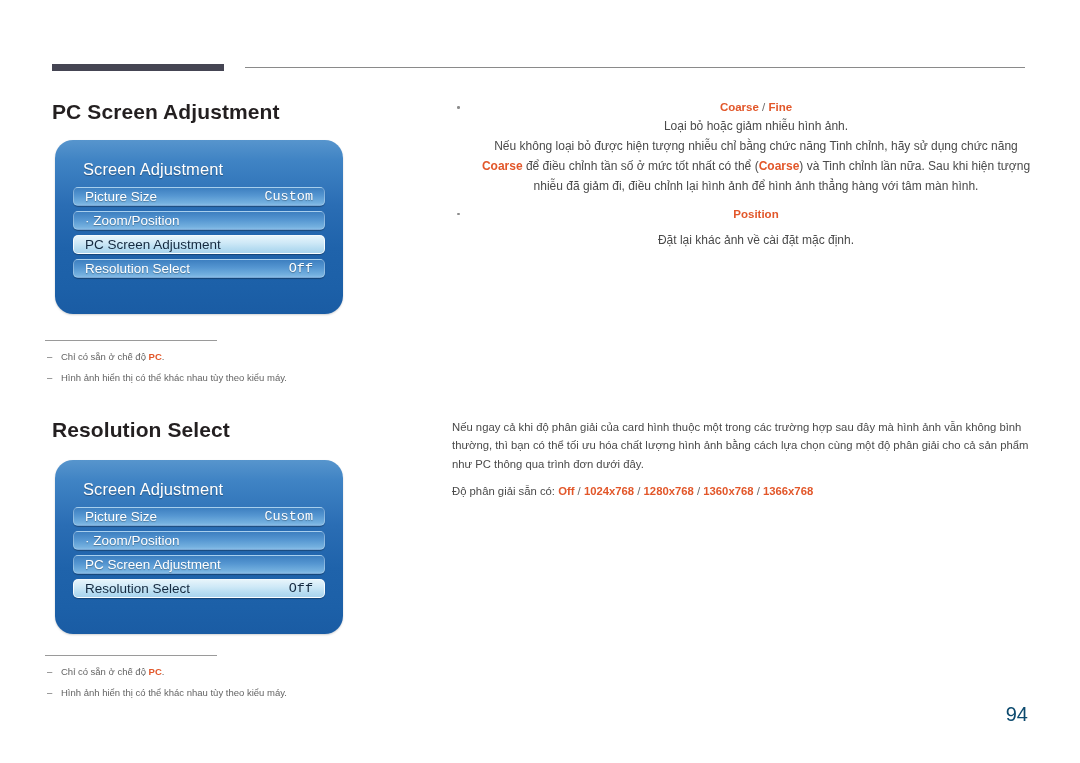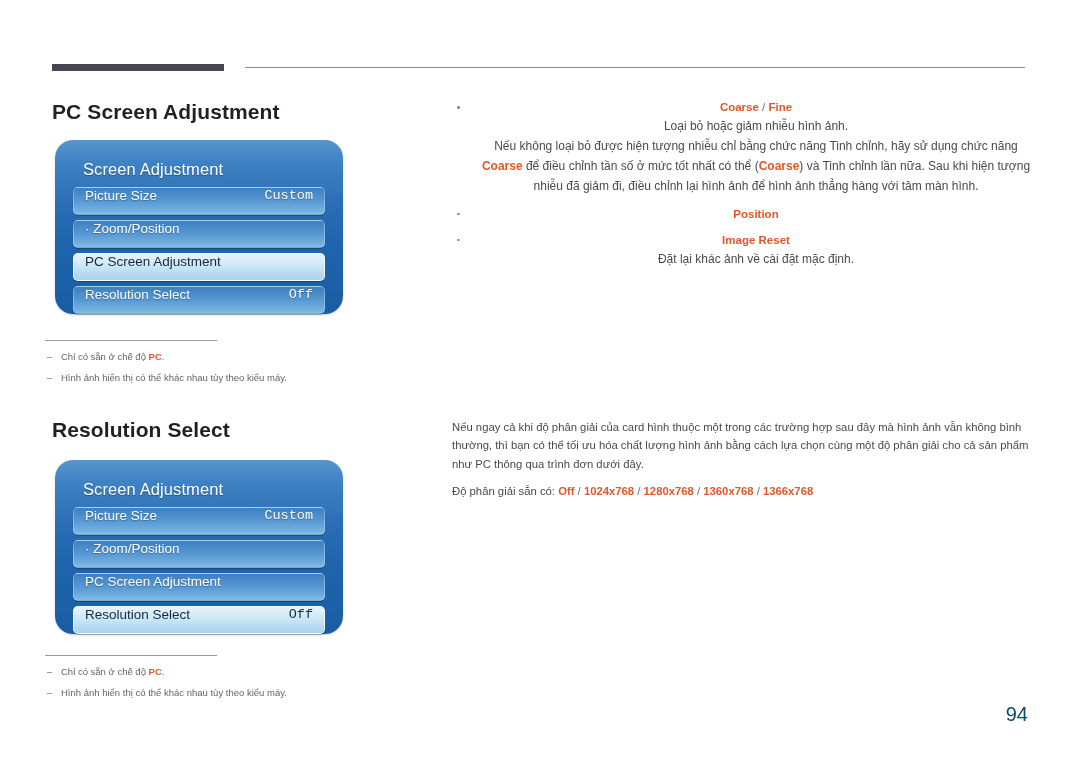--- a/index.html
+++ b/index.html
@@ -75,25 +75,25 @@
     letter-spacing: 0.1px;
     text-shadow: 0 1px 1px rgba(0,0,0,0.35);
   }
 
   .osd-rows {
     padding: 8px 10px 11px 10px;
   }
 
   .osd-row {
     position: relative;
-    height: 28px;
+    height: 19px;
     margin-bottom: 5px;
     border-radius: 5px;
     display: flex;
-    align-items: flex-start;
+    align-items: center;
     justify-content: space-between;
     padding: 0 11px;
     box-sizing: border-box;
     font-size: 13.5px;
     color: #ffffff;
     background: linear-gradient(to bottom,
        #3d7fc0 0%,
        #5596d1 45%,
        #74b0df 88%,
        #86bce6 100%);
@@ -310,23 +310,20 @@
     </div>
   </div>
 
   <div class="bullet-block">
     <div class="bullet-head">
       <span class="dot"></span><span>Position</span>
     </div>
   </div>
 
   <div class="bullet-block">
-    <div class="bullet-head">
-      <span class="dot"></span><span>Image Reset</span>
-    </div>
     <div class="bullet-body">
       <p>Đặt lại khác ảnh về cài đặt mặc định.</p>
     </div>
   </div>
 
 </div>
 
 <div class="right-col" id="right-bottom">
   <p class="plain-para">Nếu ngay cả khi độ phân giải của card hình thuộc một trong các trường hợp sau đây mà hình ảnh vẫn không bình thường, thì bạn có thể tối ưu hóa chất lượng hình ảnh bằng cách lựa chọn cùng một độ phân giải cho cả sản phẩm như PC thông qua trình đơn dưới đây.</p>
   <div class="res-line">

